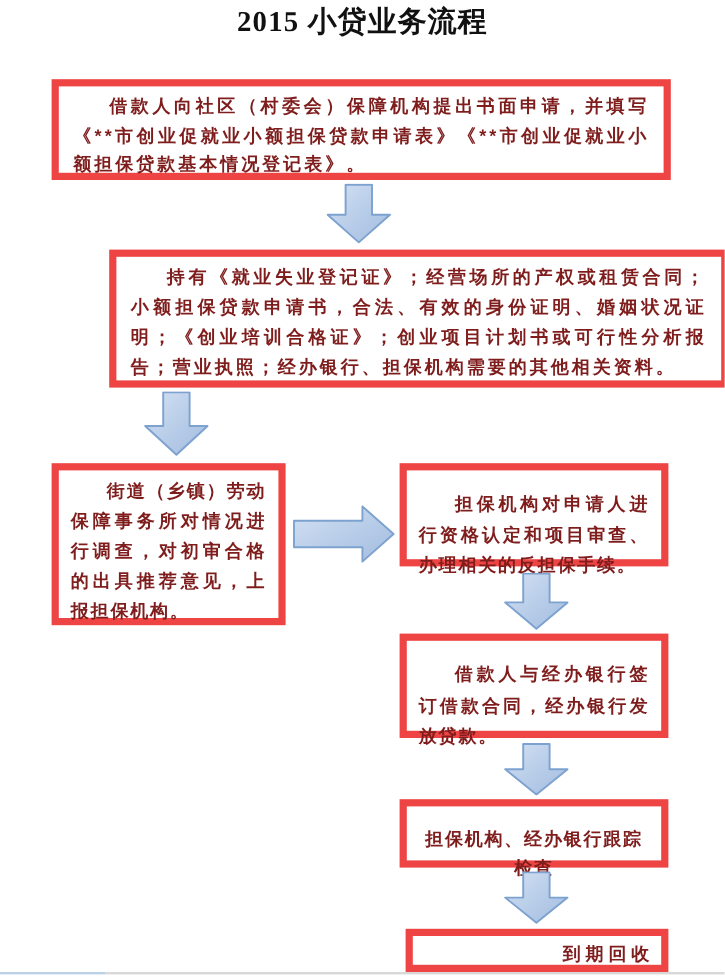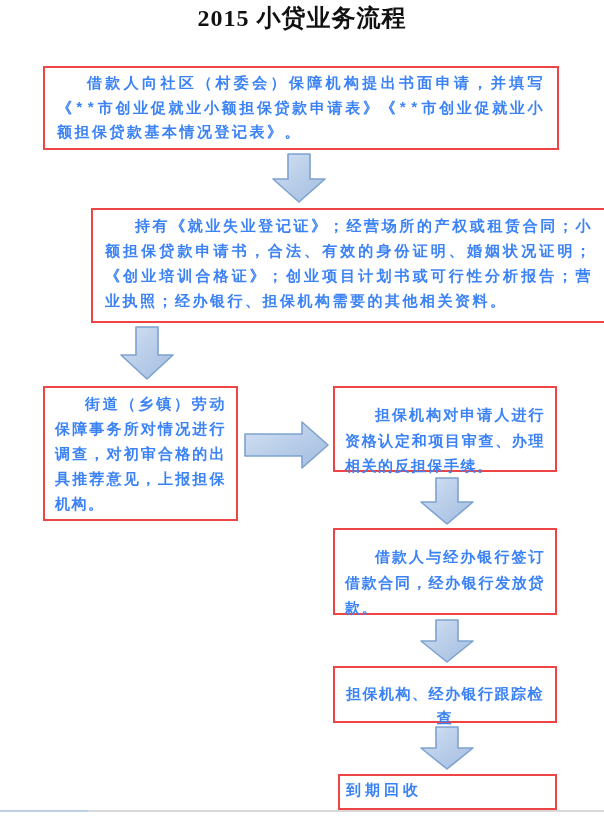--- a/index.html
+++ b/index.html
@@ -17,48 +17,47 @@
     width: 604px;
     text-align: center;
     font-family: "Liberation Serif", "DejaVu Serif", serif;
     font-weight: bold;
     font-size: 24px;
     color: #111111;
     letter-spacing: 1px;
   }
   .fbox {
     position: absolute;
-    border: 2px solid #ef4444;
+    border: 6px solid #ef4444;
     background: #ffffff;
     box-sizing: border-box;
-    color: #3b82f6;
+    color: #7f1d1d;
     font-weight: bold;
     font-size: 15px;
-    font-family: Liberation Mono, monospace;
   }
   .fbox p {
     margin: 0;
     text-align: justify;
     text-indent: 2em;
   }
   .wide { padding: 5px 12px; letter-spacing: 2.5px; }
   .wide p { line-height: 25px; }
   .box1 { left: 43px; top: 66px;  width: 516px; height: 84px; }
   .box1 p { line-height: 24.5px; }
   .box2 { left: 43px; top: 208px; width: 516px; height: 115px; margin-left: 48px; }
   .box3 { left: 43px; top: 386px; width: 195px; height: 135px; padding: 5px 10px; letter-spacing: 1.5px; }
   .box3 p { line-height: 25px; }
   .boxR { padding: 16px 10px; letter-spacing: 1.5px; }
   .boxR p { line-height: 25.5px; }
   .box4 { left: 333px; top: 386px; width: 224px; height: 86px; }
   .box5 { left: 333px; top: 528px; width: 224px; height: 87px; }
   .box6 { left: 333px; top: 666px; width: 224px; height: 57px; padding: 16px 8px; letter-spacing: 1.5px; }
   .box6 p { text-align: center; text-indent: 0; line-height: 24px; }
   .box7 { left: 338px; top: 774px; width: 219px; height: 36px; padding: 4px 6px; letter-spacing: 4px; }
-  .box7 p { text-align: left; text-indent: 0; line-height: 24px; }
+  .box7 p { text-align: right; text-indent: 0; line-height: 24px; }
   .arrow { position: absolute; }
   .arrow svg { display: block; }
   .bline { position: absolute; height: 2px; top: 810px; }
   .bline-left  { left: 0; width: 88px; background: #bcd0e6; }
   .bline-right { left: 88px; width: 516px; background: #d8d8d8; }
 </style>
 </head>
 <body>
 
 <div class="page">

